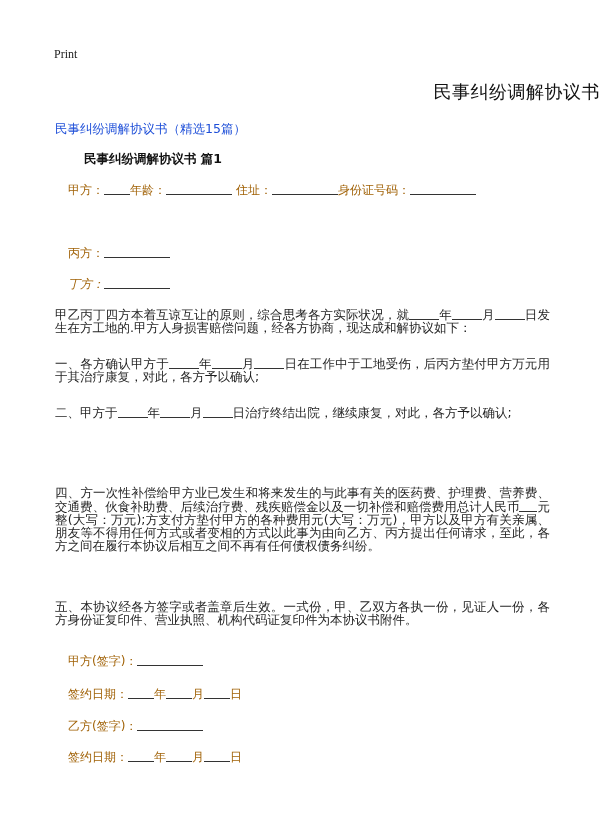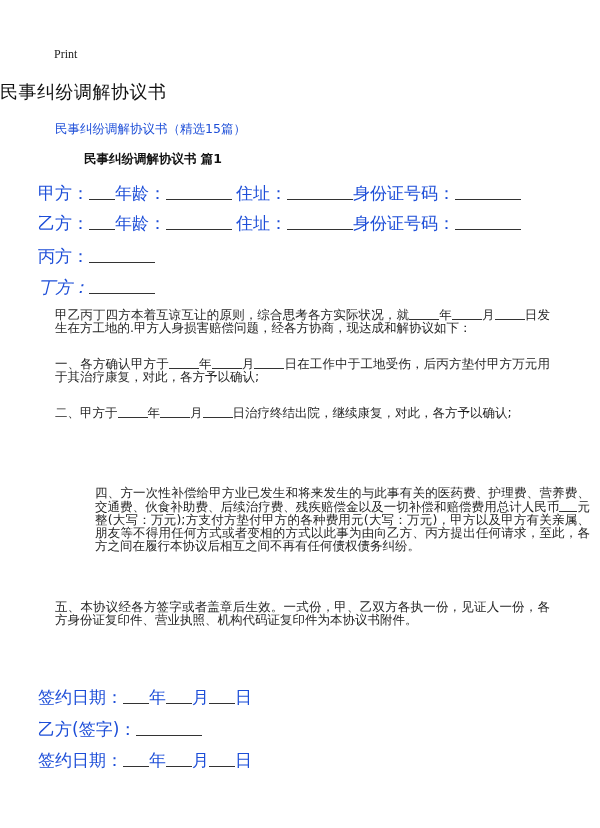--- a/index.html
+++ b/index.html
@@ -1,49 +1,46 @@
 <!DOCTYPE html>
 <html><head>
 <meta charset="utf-8">
 <style>
   html, body { margin: 0; padding: 0; background: #ffffff; }
   body { width: 600px; height: 828px; position: relative; overflow: hidden;
          font-family: "DejaVu Sans", "Liberation Sans", sans-serif; color: #1a1a1a; }
   .page { position: absolute; left: 0; top: 0; width: 600px; height: 828px; }
   .print { position: absolute; left: 54px; top: 47px; font-family: "Liberation Serif", "DejaVu Serif", serif; font-size: 12px; color: #222; text-align: center; }
-  .title { position: absolute; left: 0; width: 600px; top: 80px; text-align: left; font-size: 18px; font-weight: normal; color: #111; letter-spacing: 0.5px; }
+  .title { position: absolute; left: 0; width: 600px; top: 80px; text-align: right; font-size: 18px; font-weight: normal; color: #111; letter-spacing: 0.5px; }
   .line { position: absolute; left: 55px; font-size: 12.5px; white-space: nowrap; color: #1d4ed8; }
   .subtitle { top: 121px; }
   .section { top: 151px; font-weight: bold; color: #111; padding-left: 29px; }
   .blank { display: inline-block; border-bottom: 1px solid #333; height: 12px; vertical-align: -1px; }
   .para { position: absolute; left: 55px; width: 495px; font-size: 12.5px; line-height: 13px; color: #1f1f1f; text-align: justify; }
-  .row { position: absolute; left: 38px; font-size: 17px; white-space: nowrap; color: #1d4ed8; }
+  .row { position: absolute; left: 68px; font-size: 12px; white-space: nowrap; color: #a16207; }
   .w26 { width: 26px; } .w30 { width: 30px; } .w64 { width: 66px; } .w20 { width: 18px; }
   .gap { display: inline-block; width: 4px; }
 </style>
 </head>
 <body>
 
 <div class="page">
 
   <div class="print">Print</div>
 
   <div class="title">民事纠纷调解协议书</div>
 
   <div class="line subtitle">民事纠纷调解协议书（精选15篇）</div>
 
   <div class="line section">民事纠纷调解协议书 篇1</div>
 
   <div class="row" style="top:182px;">
     <span>甲方：</span><span class="blank w26"></span><span>年龄：</span><span class="blank w64"></span><span class="gap"></span><span>住址：</span><span class="blank w64"></span><span>身份证号码：</span><span class="blank w64"></span>
   </div>
 
-  <div class="row" style="top:212px;">
-    <span>乙方：</span><span class="blank w26"></span><span>年龄：</span><span class="blank w64"></span><span class="gap"></span><span>住址：</span><span class="blank w64"></span><span>身份证号码：</span><span class="blank w64"></span>
-  </div>
 
   <div class="row" style="top:245px;">
     <span>丙方：</span><span class="blank w64"></span>
   </div>
 
   <div class="row" style="top:276px;font-style:italic;">
     <span>丁方：</span><span class="blank w64"></span>
   </div>
 
   <div class="para" style="top:307px;">
@@ -52,26 +49,29 @@
 
   <div class="para" style="top:356px;">
     <span>一、各方确认甲方于</span><span class="blank w30"></span><span>年</span><span class="blank w30"></span><span>月</span><span class="blank w30"></span><span>日在工作中于工地受伤，后丙方垫付甲方万元用于其治疗康复，对此，各方予以确认;</span>
   </div>
 
   <div class="para" style="top:405px;">
     <span>二、甲方于</span><span class="blank w30"></span><span>年</span><span class="blank w30"></span><span>月</span><span class="blank w30"></span><span>日治疗终结出院，继续康复，对此，各方予以确认;</span>
   </div>
 
 
-  <div class="para" style="top:486px;margin-left:40px;">
+  <div class="para" style="top:486px;">
     <span>四、方一次性补偿给甲方业已发生和将来发生的与此事有关的医药费、护理费、营养费、交通费、伙食补助费、后续治疗费、残疾赔偿金以及一切补偿和赔偿费用总计人民币</span><span class="blank w20"></span><span>元整(大写：万元);方支付方垫付甲方的各种费用元(大写：万元)，甲方以及甲方有关亲属、朋友等不得用任何方式或者变相的方式以此事为由向乙方、丙方提出任何请求，至此，各方之间在履行本协议后相互之间不再有任何债权债务纠纷。</span>
   </div>
 
   <div class="para" style="top:600px;">五、本协议经各方签字或者盖章后生效。一式份，甲、乙双方各执一份，见证人一份，各方身份证复印件、营业执照、机构代码证复印件为本协议书附件。</div>
 
+  <div class="row" style="top:653px;">
+    <span>甲方(签字)：</span><span class="blank w64"></span>
+  </div>
 
   <div class="row" style="top:686px;">
     <span>签约日期：</span><span class="blank w26"></span><span>年</span><span class="blank w26"></span><span>月</span><span class="blank w26"></span><span>日</span>
   </div>
 
   <div class="row" style="top:718px;">
     <span>乙方(签字)：</span><span class="blank w64"></span>
   </div>
 
   <div class="row" style="top:749px;">

